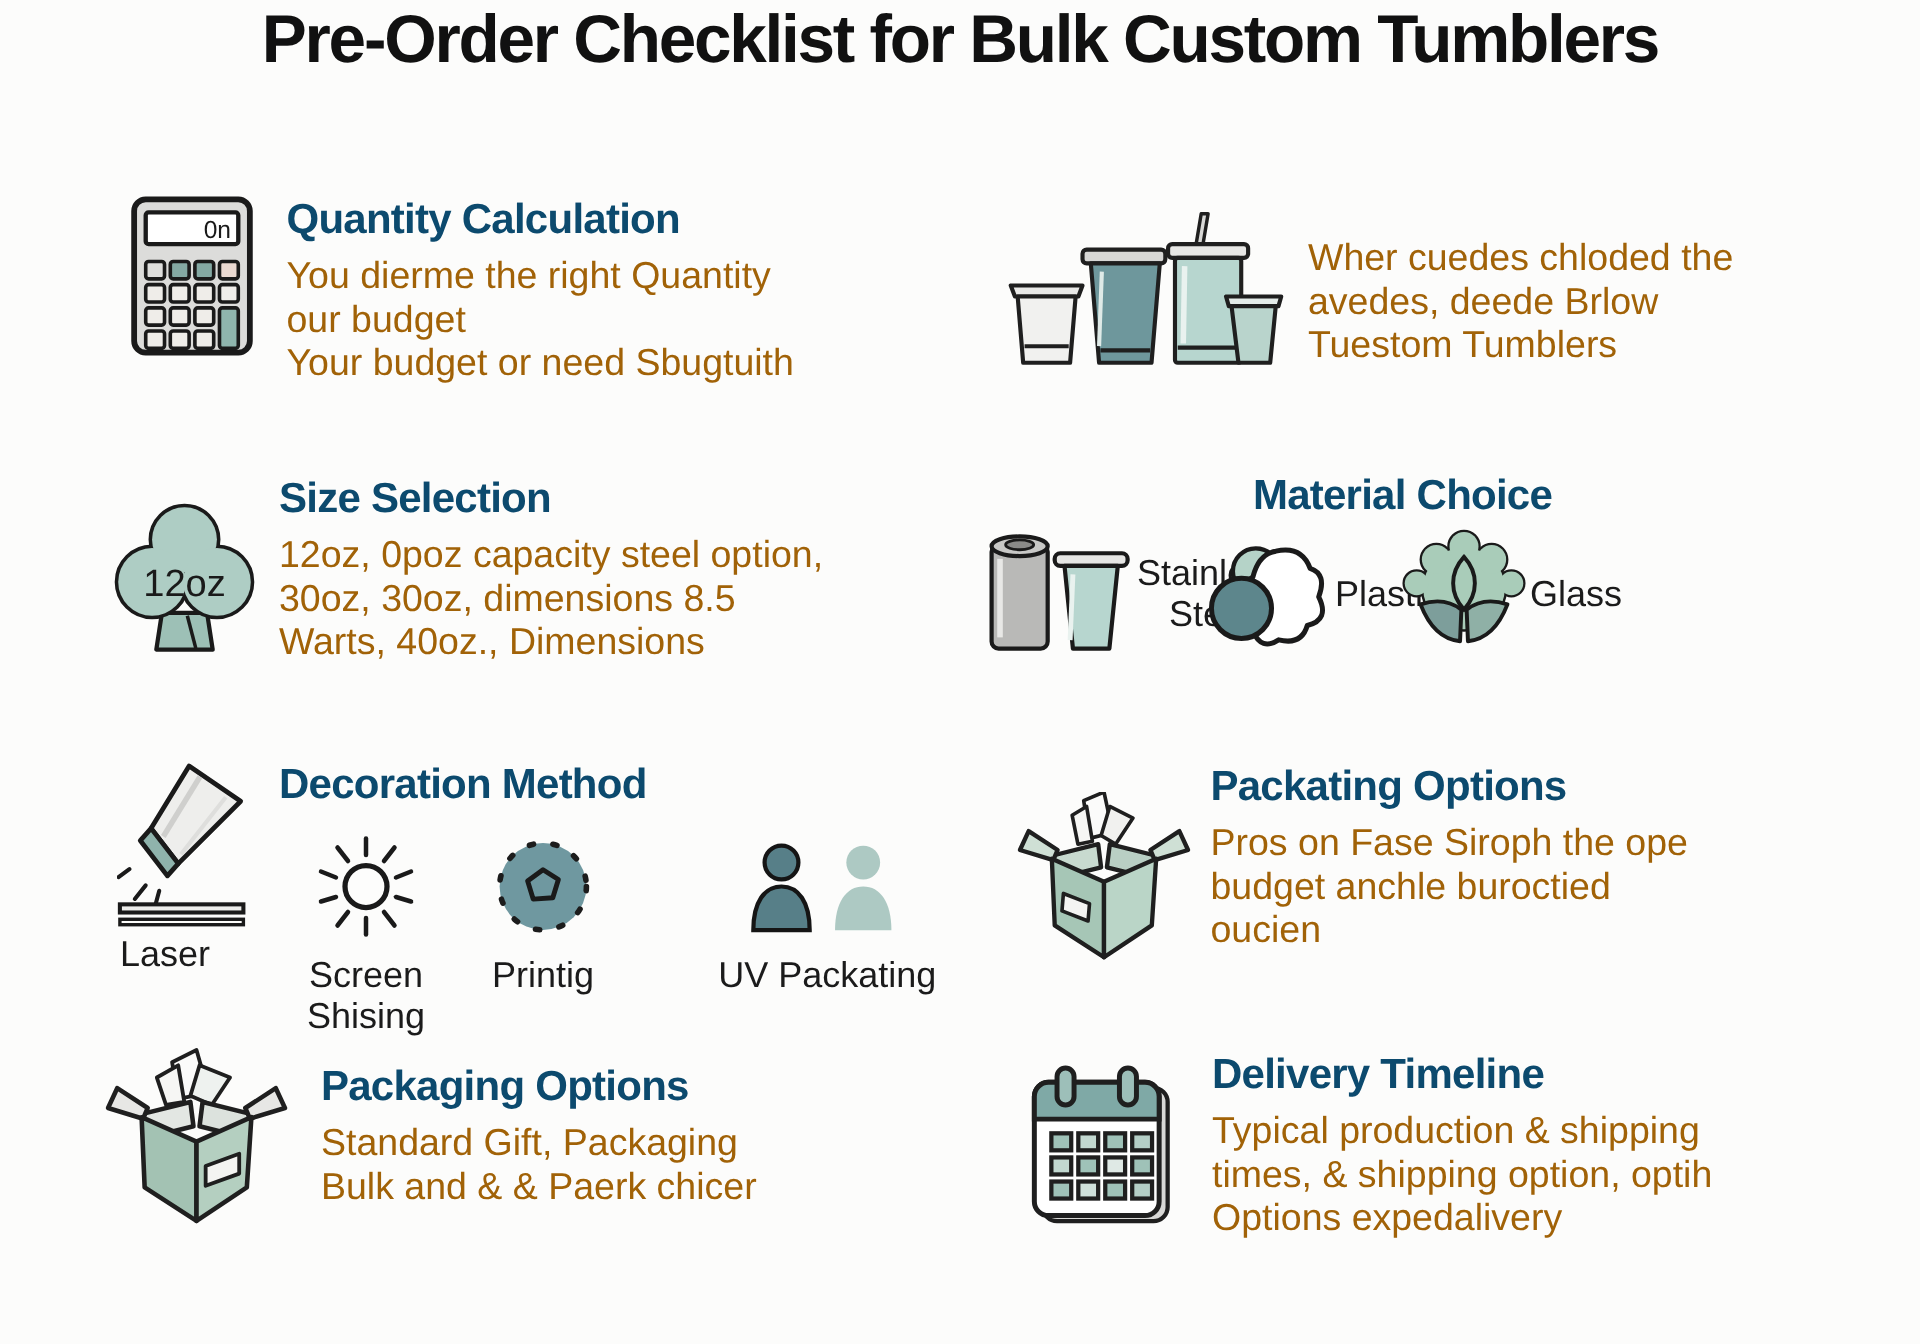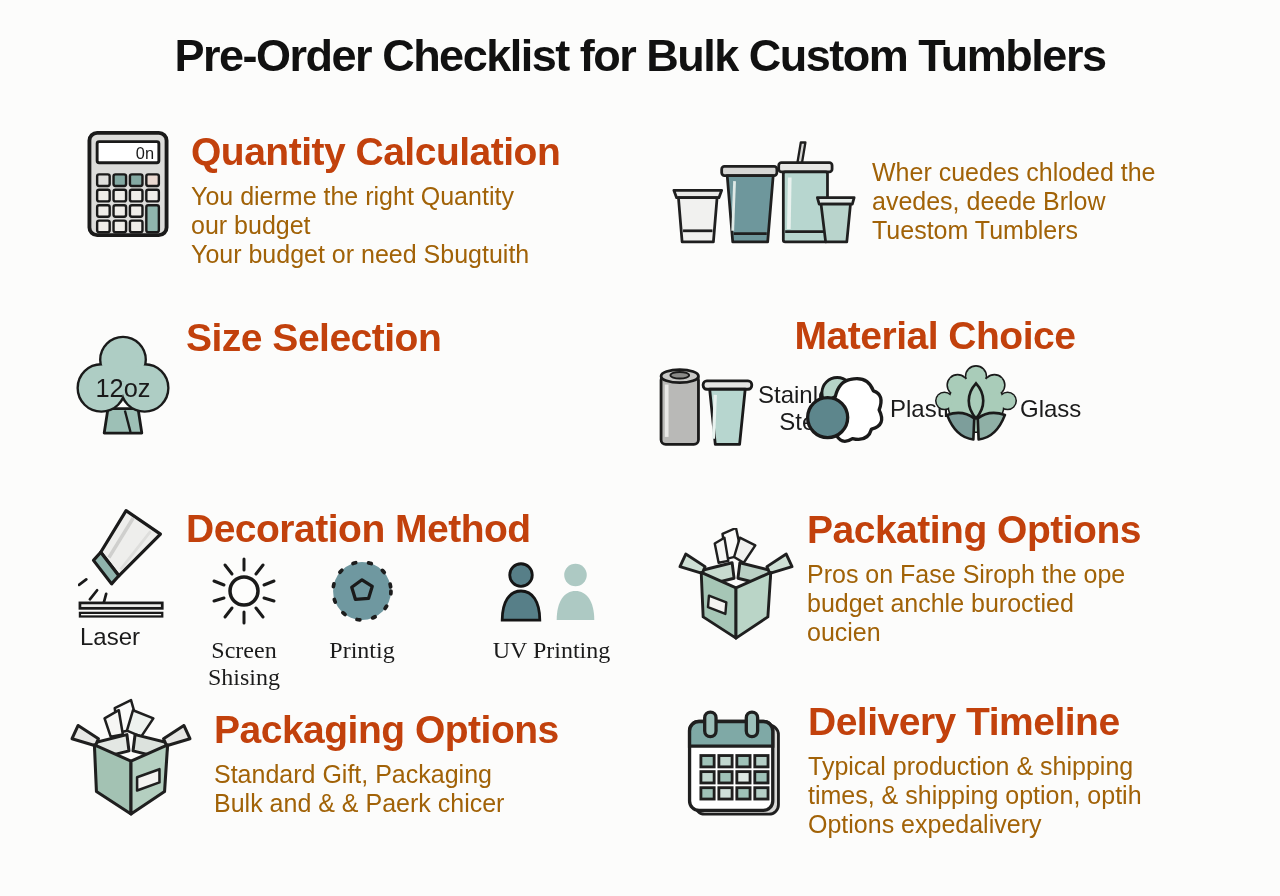--- a/index.html
+++ b/index.html
@@ -5,30 +5,29 @@
   * { margin:0; padding:0; box-sizing:border-box; }
   html,body { width:1280px; height:896px; overflow:hidden; }
   body {
     background:#fcfcfb;
     font-family:"Liberation Sans", sans-serif;
     color:#141414;
     position:relative;
   }
   .page-title {
     text-align:center;
-    padding-top:30px;
     font-size:45px;
     font-weight:700;
     letter-spacing:-1.5px;
     color:#111;
   }
   .section { position:absolute; display:flex; }
   .icon-col { flex:0 0 auto; }
   .text-col { flex:0 0 auto; }
-  .heading { font-size:39px; font-weight:700; letter-spacing:-0.5px; color:#c2410c; }
+  .heading { font-size:28px; font-weight:700; letter-spacing:-0.5px; color:#0c4a6e; }
   .body-text {
     font-size:25px;
     line-height:29px;
     margin-top:8px;
     white-space:pre-line;
     color:#a16207;
   }
   
   #sec-quantity { left:85px; top:130px; }
   #sec-quantity .text-col { margin-left:20px; }
@@ -47,21 +46,21 @@
   .material-item .mi-icon { height:88px; display:flex; align-items:flex-end; justify-content:center; }
   .item-label {
     font-size:24px; line-height:27px; text-align:center;
     white-space:pre-line; margin-top:4px; color:#1b1b1b;
   }
   
   #sec-decoration { left:78px; top:505px; width:570px; height:180px; display:block; position:absolute; }
   .laser-block { position:absolute; left:0; top:2px; width:100px; }
   .laser-label { font-size:24px; margin-top:2px; padding-left:2px; color:#1b1b1b; }
   #sec-decoration .heading { position:absolute; left:108px; top:2px; }
-  .deco-row { position:absolute; left:110px; top:44px; display:flex;font-family:Liberation Serif, serif; }
+  .deco-row { position:absolute; left:110px; top:44px; display:flex; }
   .deco-item { display:flex; flex-direction:column; align-items:center; }
   .deco-item .di-icon { height:84px; display:flex; align-items:center; justify-content:center; }
   #deco-item-screen { width:112px; }
   #deco-item-pad    { width:108px; margin-left:8px; }
   #deco-item-uv     { width:175px; margin-left:48px; }
   
   #sec-packating { left:675px; top:508px; }
   #sec-packating .icon-col { width:132px; margin-top:20px; }
   
   #sec-packaging { left:70px; top:698px; }
@@ -156,20 +155,23 @@
       <g fill="#aecdc4">
         <circle cx="50" cy="32" r="23"></circle>
         <circle cx="27" cy="62" r="24"></circle>
         <circle cx="73" cy="62" r="24"></circle>
       </g>
       <text x="50" y="72" text-anchor="middle" font-size="27" fill="#1a1a1a" class="svg-label-text">12oz</text>
     </svg>
   </div>
   <div class="text-col">
     <div class="heading">Size Selection</div>
+    <div class="body-text">12oz, 0poz capacity steel option,
+30oz, 30oz, dimensions 8.5
+Warts, 40oz., Dimensions</div>
   </div>
 </div>
 
 <div class="section" id="sec-material">
   <div class="heading">Material Choice</div>
   <div class="material-row">
     <div class="material-item">
       <div class="mi-icon">
         <svg width="106" height="86" viewBox="0 0 110 92">
           <g stroke="#1a1a1a" stroke-width="3">
@@ -283,21 +285,21 @@
           <g fill="#577f88" stroke="#151515" stroke-width="3">
             <circle cx="27" cy="16" r="12"></circle>
             <path d="M7,64 C7,44 15,33 27,33 C39,33 47,44 47,64 Z"></path>
           </g>
           <g fill="#adc9c3">
             <circle cx="85" cy="16" r="12"></circle>
             <path d="M65,64 C65,44 73,33 85,33 C97,33 105,44 105,64 Z"></path>
           </g>
         </svg>
       </div>
-      <div class="item-label">UV Printing</div>
+      <div class="item-label">UV Packating</div>
     </div>
   </div>
 </div>
 
 <div class="section" id="sec-packating">
   <div class="icon-col">
     <svg width="122" height="114" viewBox="0 0 120 118">
       <g stroke="#1f1f1f" stroke-width="2.5" stroke-linejoin="round">
         <polygon points="46,6 60,0 66,28 50,32" fill="#fbfbfa"></polygon>
         <polygon points="64,10 80,18 68,36 58,30" fill="#f1f1ef"></polygon>

